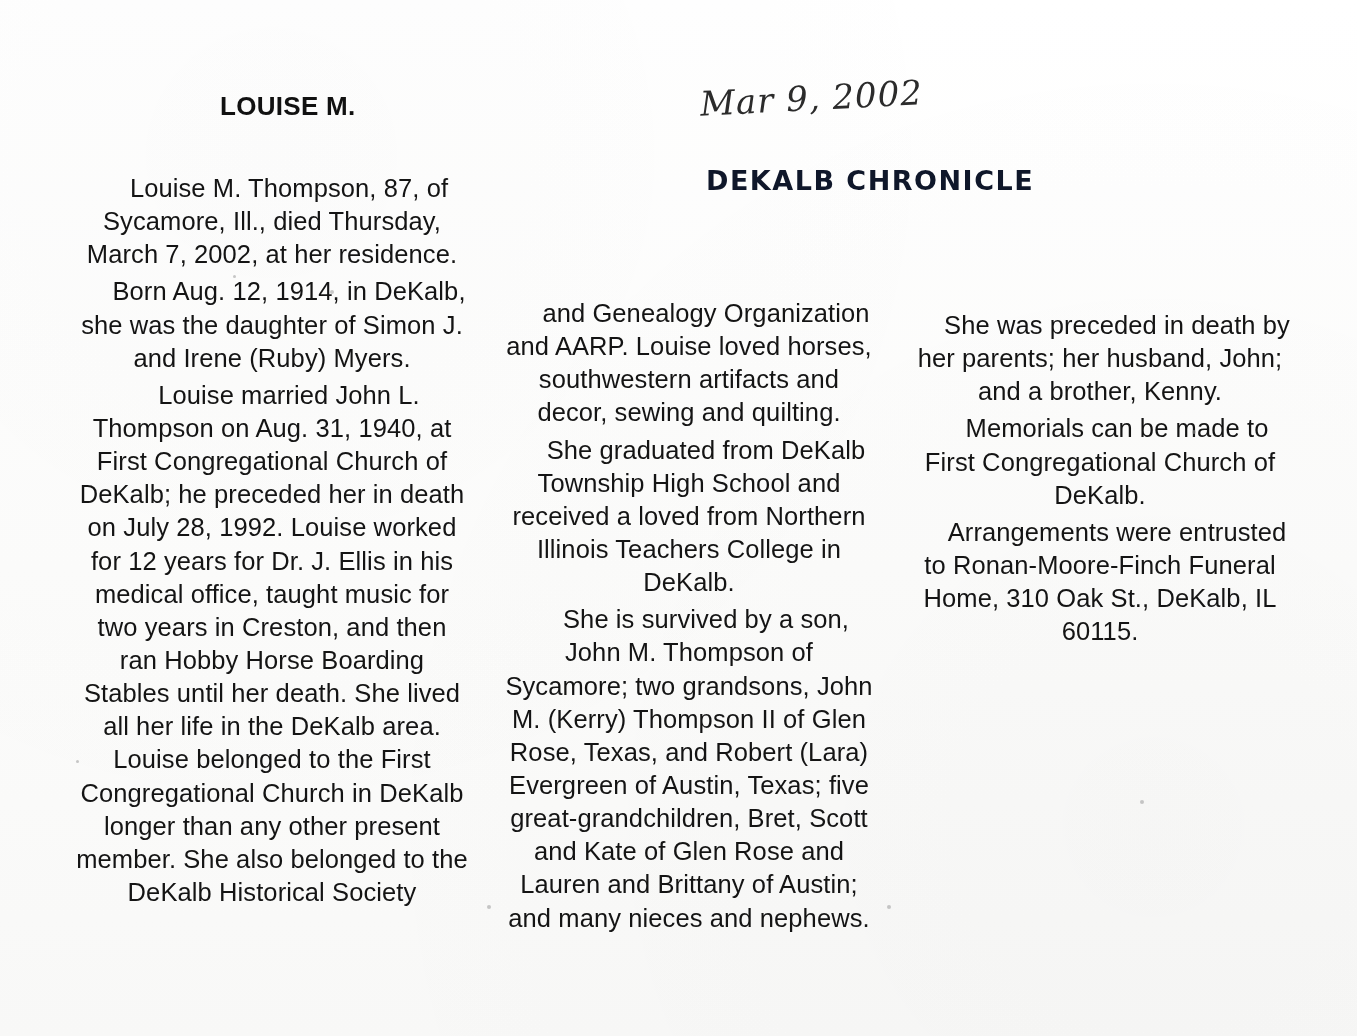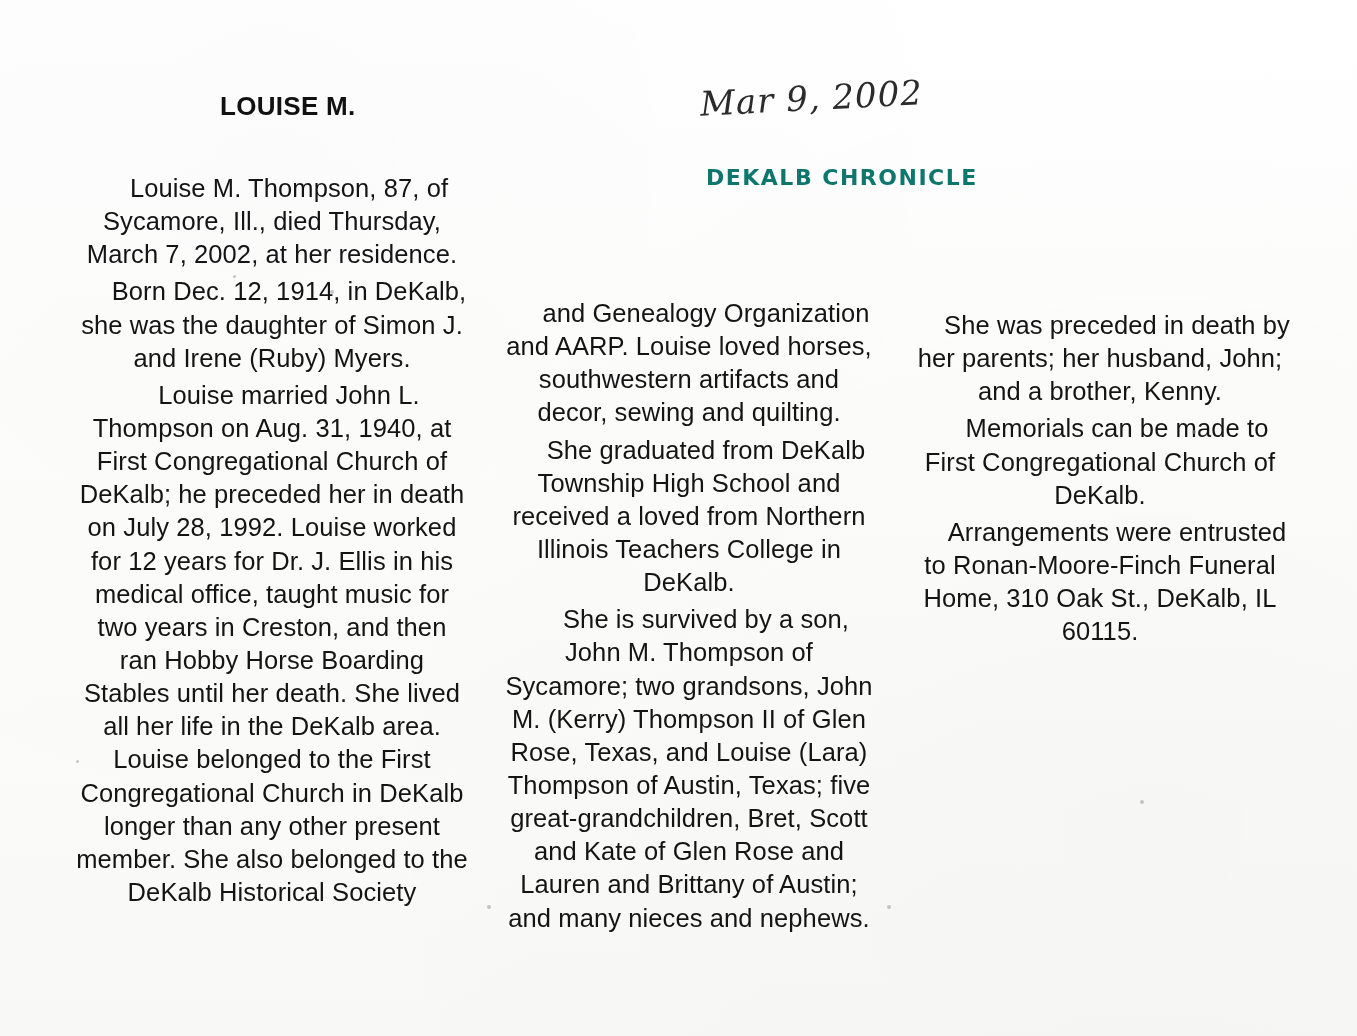--- a/index.html
+++ b/index.html
@@ -42,23 +42,23 @@
     white-space: nowrap;
   }
 
   
   .masthead {
     position: absolute;
     left: 706px;
     top: 165px;
     font-family: "DejaVu Sans", sans-serif;
     font-weight: bold;
-    font-size: 22px;
+    font-size: 27px;
     letter-spacing: 1.5px;
-    color: #0f766e;
+    color: #0f172a;
     white-space: nowrap;
   }
 
   
   .headline {
     position: absolute;
     left: 150px;
     top: 92px;
     width: 330px;
     font-family: "Liberation Sans", sans-serif;
@@ -115,28 +115,28 @@
 
   <div class="masthead">DEKALB CHRONICLE</div>
 
   <div class="headline">
     <div>LOUISE M.</div>
   </div>
 
   <div class="columns">
     <div class="col" id="col1">
       <p>Louise M. Thompson, 87, of Sycamore, Ill., died Thursday, March 7, 2002, at her residence.</p>
-      <p>Born Dec. 12, 1914, in DeKalb, she was the daughter of Simon J. and Irene (Ruby) Myers.</p>
+      <p>Born Aug. 12, 1914, in DeKalb, she was the daughter of Simon J. and Irene (Ruby) Myers.</p>
       <p>Louise married John L. Thompson on Aug. 31, 1940, at First Congregational Church of DeKalb; he preceded her in death on July 28, 1992. Louise worked for 12 years for Dr. J. Ellis in his medical office, taught music for two years in Creston, and then ran Hobby Horse Boarding Stables until her death. She lived all her life in the DeKalb area. Louise belonged to the First Congregational Church in DeKalb longer than any other present member. She also belonged to the DeKalb Historical Society</p>
     </div>
 
     <div class="col" id="col2">
       <p>and Genealogy Organization and AARP. Louise loved horses, southwestern artifacts and decor, sewing and quilting.</p>
       <p>She graduated from DeKalb Township High School and received a loved from Northern Illinois Teachers College in DeKalb.</p>
-      <p>She is survived by a son, John M. Thompson of Sycamore; two grandsons, John M. (Kerry) Thompson II of Glen Rose, Texas, and Louise (Lara) Thompson of Austin, Texas; five great-grandchildren, Bret, Scott and Kate of Glen Rose and Lauren and Brittany of Austin; and many nieces and nephews.</p>
+      <p>She is survived by a son, John M. Thompson of Sycamore; two grandsons, John M. (Kerry) Thompson II of Glen Rose, Texas, and Robert (Lara) Evergreen of Austin, Texas; five great-grandchildren, Bret, Scott and Kate of Glen Rose and Lauren and Brittany of Austin; and many nieces and nephews.</p>
     </div>
 
     <div class="col" id="col3">
       <p>She was preceded in death by her parents; her husband, John; and a brother, Kenny.</p>
       <p>Memorials can be made to First Congregational Church of DeKalb.</p>
       <p>Arrangements were entrusted to Ronan-Moore-Finch Funeral Home, 310 Oak St., DeKalb, IL 60115.</p>
     </div>
   </div>
 
   <div class="speck" style="left:330px; top:290px; width:4px; height:4px;"></div>

